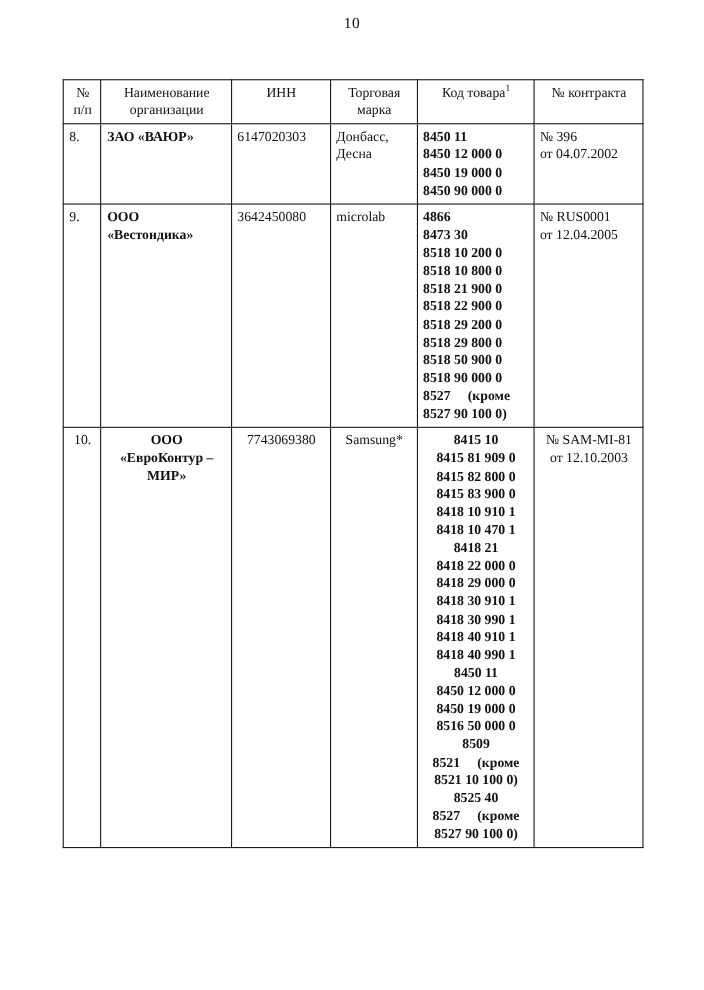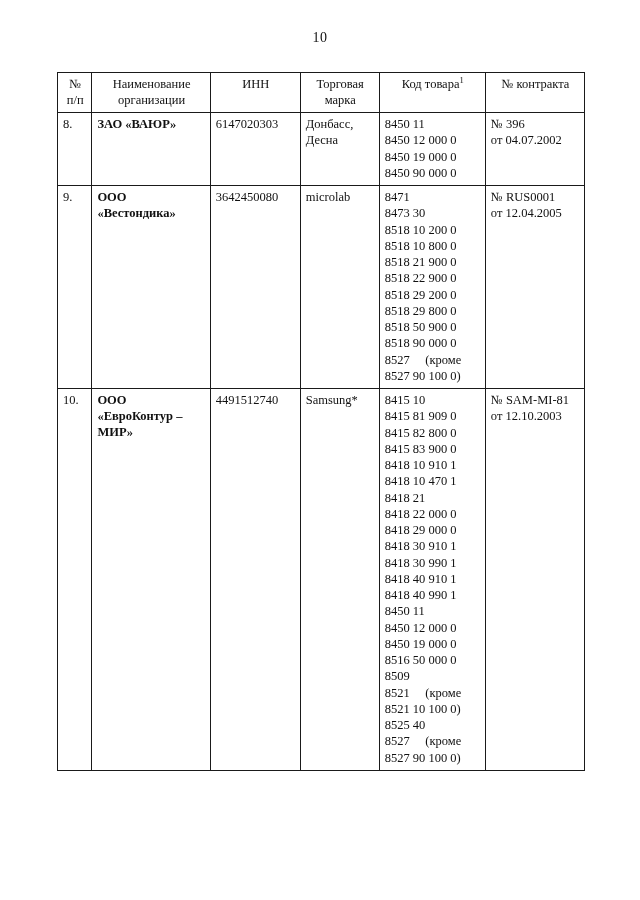--- a/index.html
+++ b/index.html
@@ -16,21 +16,21 @@
     overflow: hidden;
   }
   .page {
     width: 640px;
     height: 900px;
     position: relative;
     box-sizing: border-box;
   }
   .page-number {
     position: absolute;
-    top: 30px;
+    top: 14px;
     left: 0;
     width: 640px;
     text-align: center;
     font-size: 14px;
     letter-spacing: 0.5px;
   }
   .table-wrap {
     position: absolute;
     top: 72px;
     left: 57px;
@@ -69,29 +69,30 @@
   .sup {
     font-size: 8.5px;
     vertical-align: super;
     line-height: 0;
   }
   .cell-num { text-align: left; padding-left: 6px; }
   .code-list {
     margin: 0;
     padding: 0;
     list-style: none;
+    font-weight: bold;
   }
   .code-list li {
     white-space: pre;
     line-height: 1.30;
   }
   .contract-line { display: block; }
   .name-line { display: block; font-weight: bold; }
   .brand-line { display: block; }
-  .big-row td { padding-bottom: 6px; }
+  .big-row td { padding-bottom: 6px; text-align: center; }
 </style>
 </head>
 <body>
 
 <div class="page">
 
   <div class="page-number">10</div>
 
   <div class="table-wrap">
     <table class="doc-table">
@@ -159,21 +160,21 @@
           <td>
             <span class="name-line">ООО</span>
             <span class="name-line">«Вестондика»</span>
           </td>
           <td>3642450080</td>
           <td>
             <span class="brand-line">microlab</span>
           </td>
           <td>
             <ul class="code-list">
-              <li>8471</li>
+              <li>4866</li>
               <li>8473 30</li>
               <li>8518 10 200 0</li>
               <li>8518 10 800 0</li>
               <li>8518 21 900 0</li>
               <li>8518 22 900 0</li>
               <li>8518 29 200 0</li>
               <li>8518 29 800 0</li>
               <li>8518 50 900 0</li>
               <li>8518 90 000 0</li>
               <li>8527     (кроме</li>
@@ -186,21 +187,21 @@
           </td>
         </tr>
 
         <tr class="big-row">
           <td class="cell-num">10.</td>
           <td>
             <span class="name-line">ООО</span>
             <span class="name-line">«ЕвроКонтур    –</span>
             <span class="name-line">МИР»</span>
           </td>
-          <td>4491512740</td>
+          <td>7743069380</td>
           <td>
             <span class="brand-line">Samsung*</span>
           </td>
           <td>
             <ul class="code-list">
               <li>8415 10</li>
               <li>8415 81 909 0</li>
               <li>8415 82 800 0</li>
               <li>8415 83 900 0</li>
               <li>8418 10 910 1</li>

